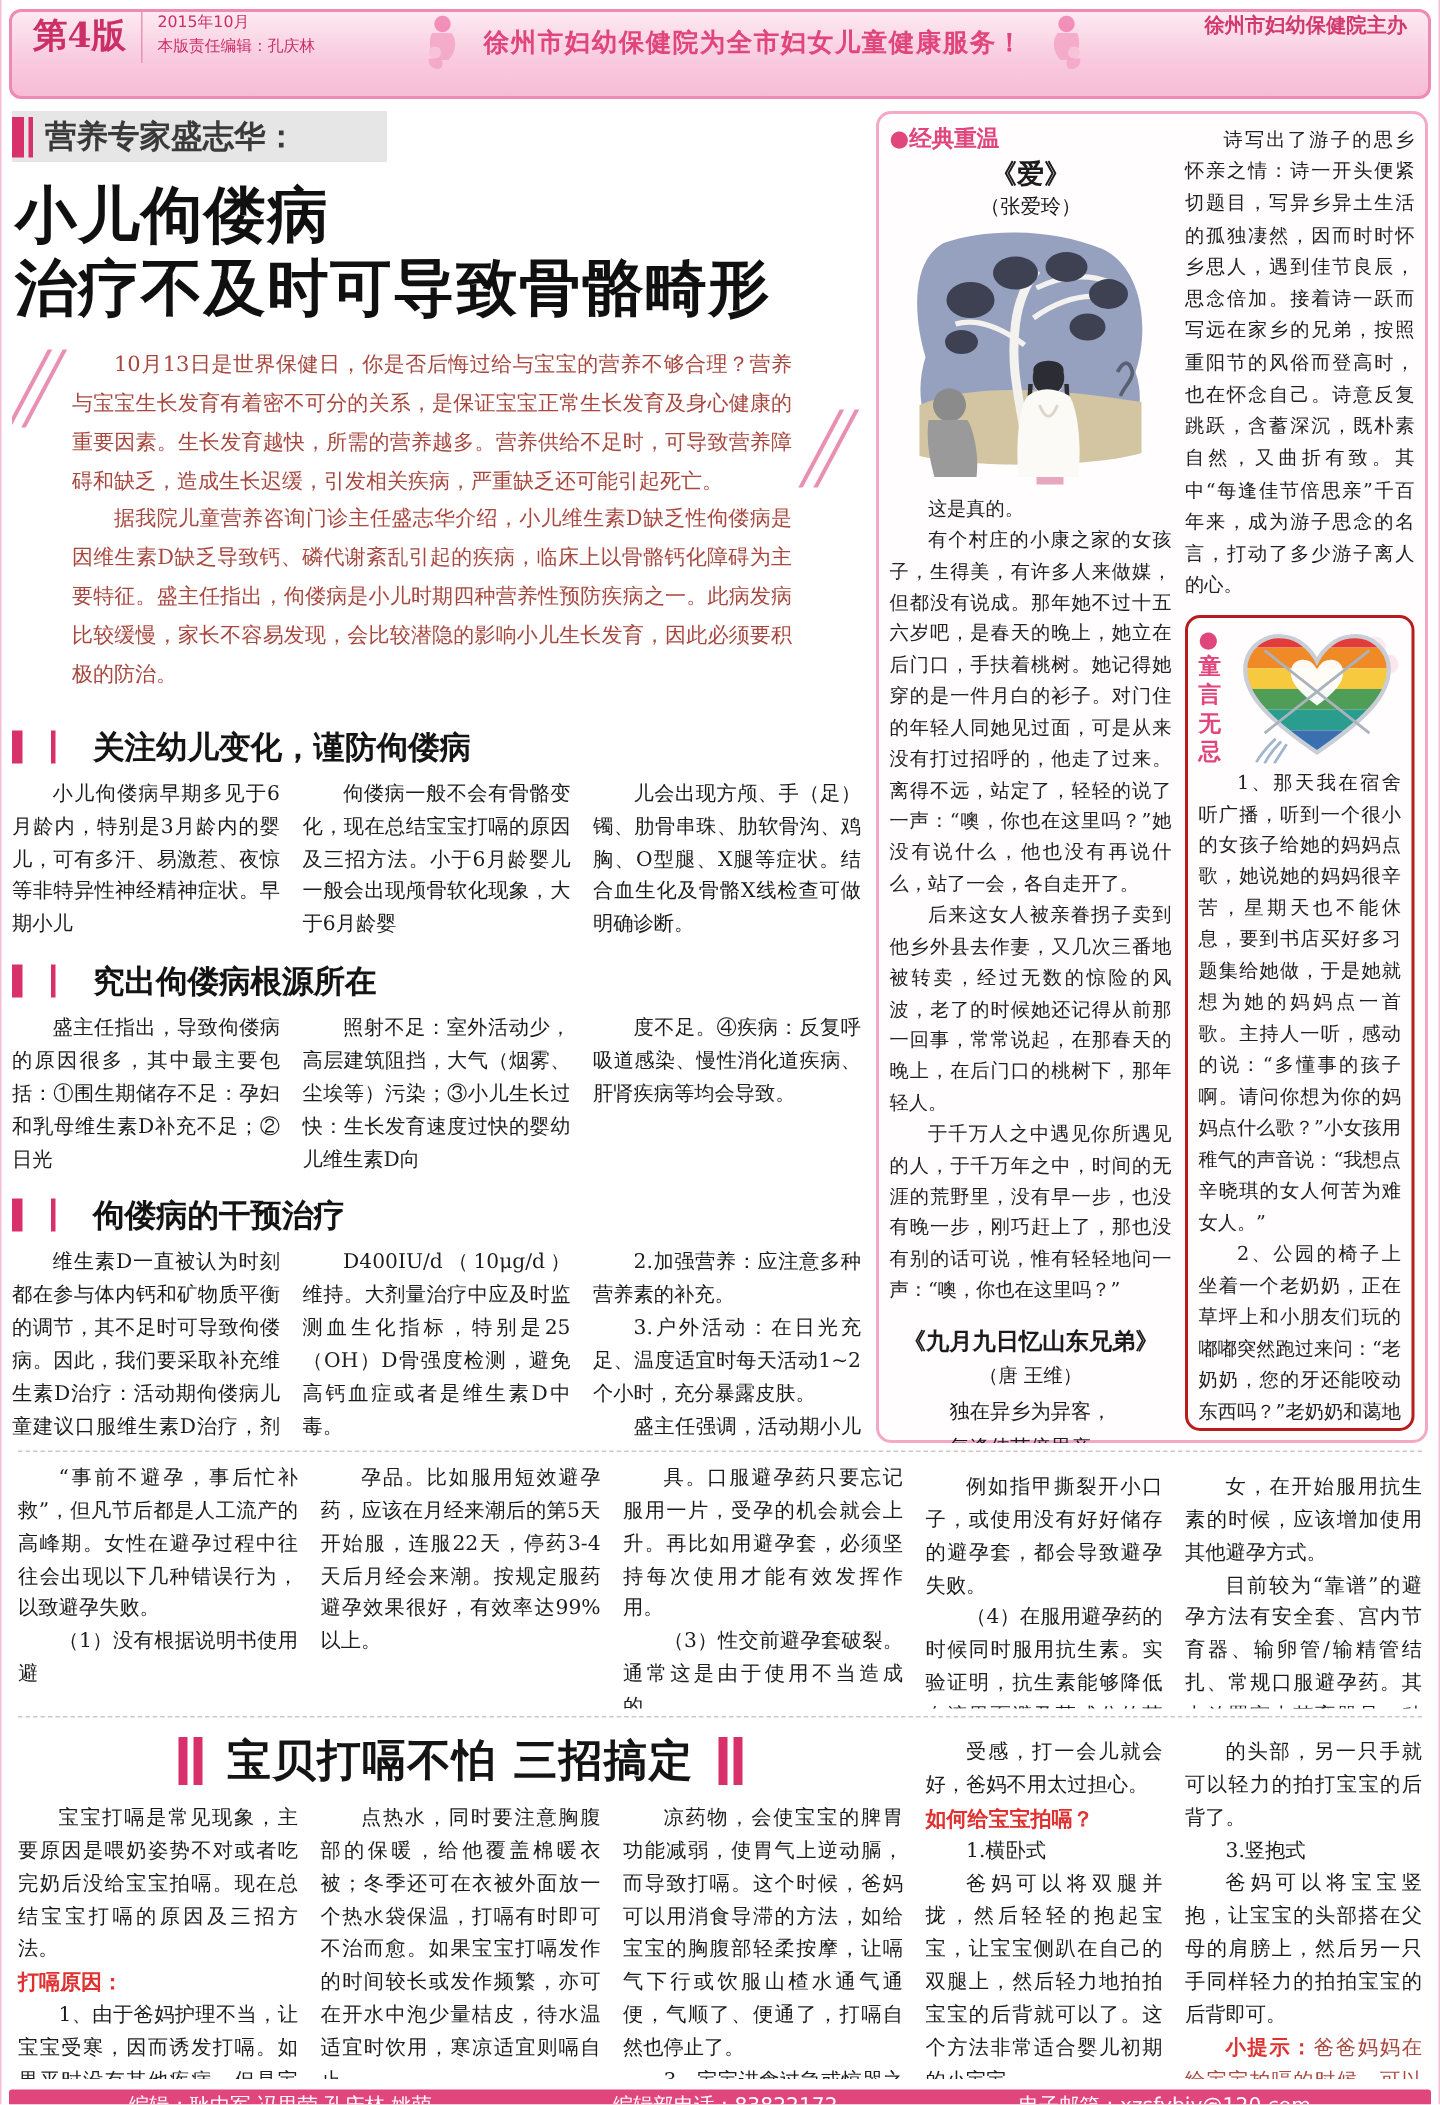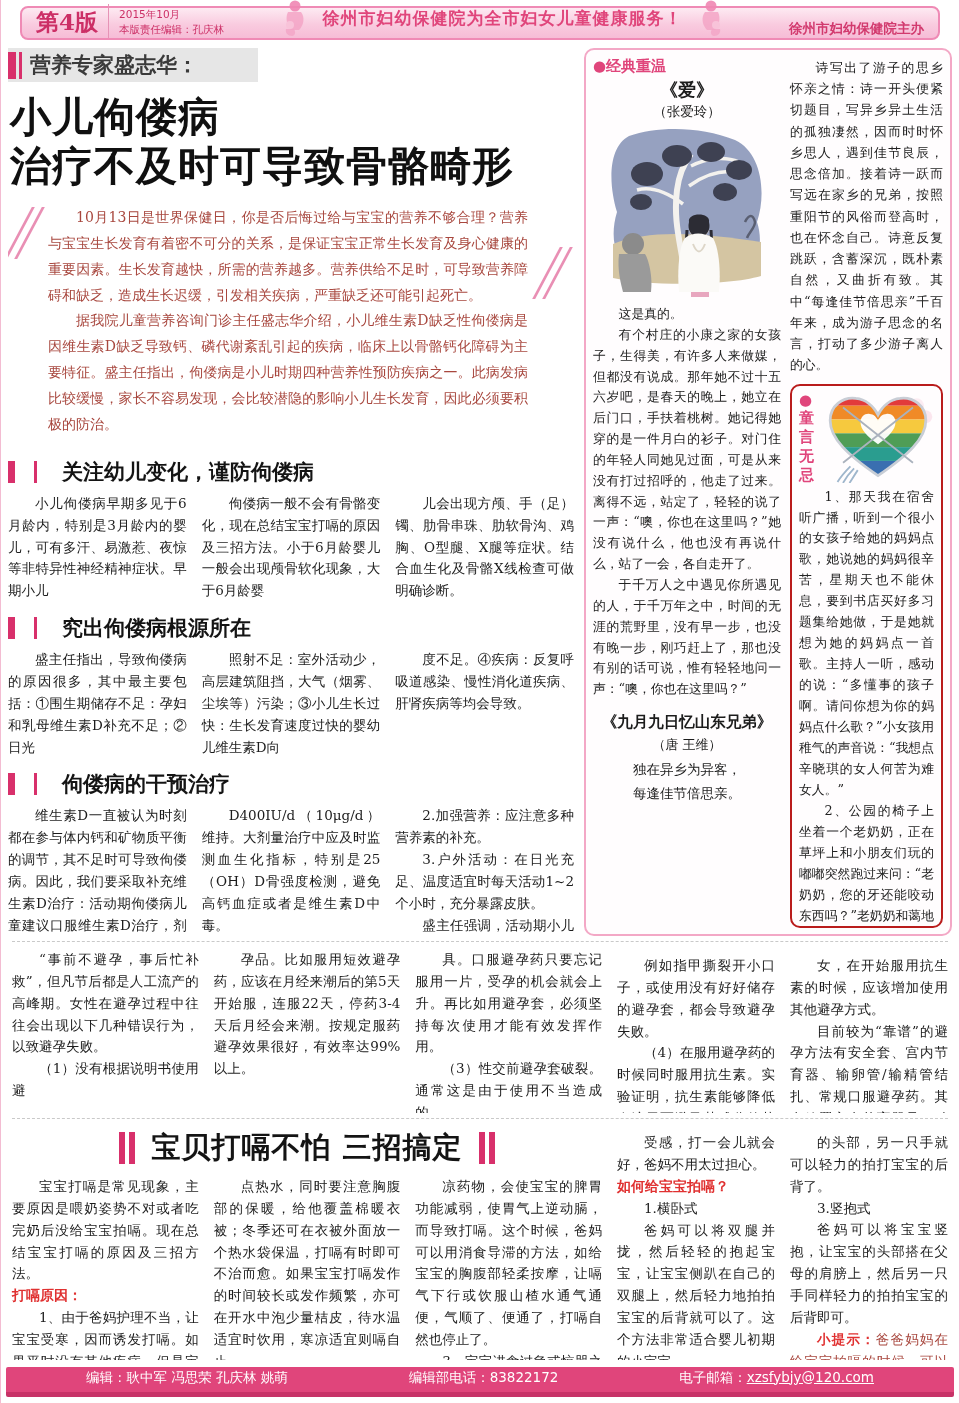--- a/index.html
+++ b/index.html
@@ -5,23 +5,23 @@
   * { margin:0; padding:0; box-sizing:border-box; }
   html,body { background:#fff; }
   .page {
     position:relative; width:960px; height:1403px; margin:0 auto;
     background:#fff; overflow:hidden;
     border-left:1px solid #f3bcd2; border-right:1px solid #f3bcd2;
     font-family:"DejaVu Sans","Liberation Sans",sans-serif; color:#1c1c1c;
   }
   
   .masthead {
-    margin:6px 19px 4px; height:34px; border:2px solid #ef8ab5; border-radius:8px;
+    margin:6px 5px 4px; height:60px; border:2px solid #ef8ab5; border-radius:8px;
     background:linear-gradient(to bottom,#fdeaf2 0%,#f9cbdf 55%,#f6bcd6 100%);
-    display:flex; align-items:flex-end; padding:0 14px;
+    display:flex; align-items:flex-start; padding:0 14px;
   }
   .page-no { font-family:"DejaVu Serif","Liberation Serif",serif; font-weight:700;
     font-size:23px; color:#cc2f66; margin-right:10px; white-space:nowrap; }
   .mast-div { width:1px; height:34px; background:#e693b6; margin-right:10px; }
   .mast-meta { font-size:10.5px; color:#cc2f66; line-height:1.5; white-space:nowrap; }
   .mast-center { flex:1; display:flex; align-items:center; justify-content:center; gap:10px; }
   .slogan { font-size:17px; font-weight:700; color:#e0457b; letter-spacing:1px; white-space:nowrap; }
   .publisher { font-size:13.5px; font-weight:700; color:#d23a6e; white-space:nowrap; margin-left:8px; }
   
   .content { padding:0 7px; }
@@ -231,20 +231,21 @@
             <circle cx="92" cy="102" r="10" fill="#f1e2d3"></circle>
             <path d="M82 96 C80 86 104 86 102 96 C104 104 100 110 92 112 C84 110 80 104 82 96 Z" fill="#2c2c34"></path>
             <path d="M80 104 L78 140 M104 104 L106 142" stroke="#2c2c34" stroke-width="3"></path>
             <path d="M78 112 C72 120 70 146 72 166 L112 166 C114 146 112 122 106 112 C96 106 86 106 78 112 Z" fill="#fbfaf7"></path>
             <path d="M86 118 C90 128 94 128 98 118" stroke="#ddd6c8" stroke-width="2" fill="none"></path>
             <rect x="84" y="166" width="18" height="5" fill="#e8a7bf"></rect>
           </svg>
           <div class="story">
             <p>这是真的。</p>
             <p>有个村庄的小康之家的女孩子，生得美，有许多人来做媒，但都没有说成。那年她不过十五六岁吧，是春天的晚上，她立在后门口，手扶着桃树。她记得她穿的是一件月白的衫子。对门住的年轻人同她见过面，可是从来没有打过招呼的，他走了过来。离得不远，站定了，轻轻的说了一声：“噢，你也在这里吗？”她没有说什么，他也没有再说什么，站了一会，各自走开了。</p>
+            <p>后来这女人被亲眷拐子卖到他乡外县去作妻，又几次三番地被转卖，经过无数的惊险的风波，老了的时候她还记得从前那一回事，常常说起，在那春天的晚上，在后门口的桃树下，那年轻人。</p>
             <p>于千万人之中遇见你所遇见的人，于千万年之中，时间的无涯的荒野里，没有早一步，也没有晚一步，刚巧赶上了，那也没有别的话可说，惟有轻轻地问一声：“噢，你也在这里吗？”</p>
           </div>
           <div class="poem">
             <div class="poem-title">《九月九日忆山东兄弟》</div>
             <div class="poem-author">（唐 王维）</div>
             <p class="line">独在异乡为异客，</p>
             <p class="line">每逢佳节倍思亲。</p>
 
           </div>
 

